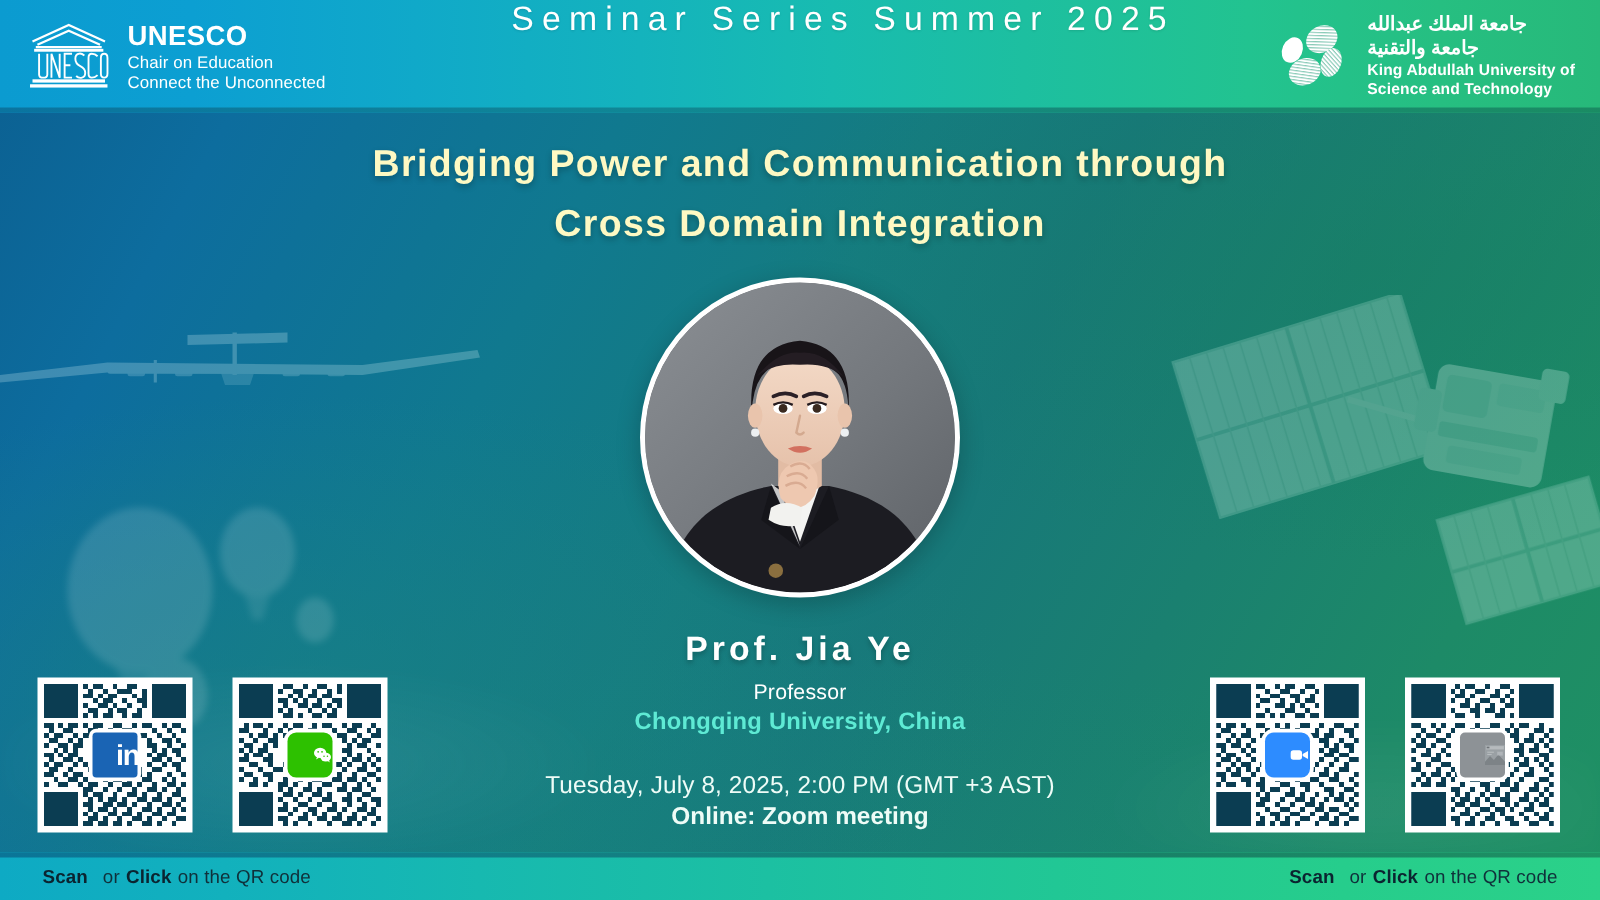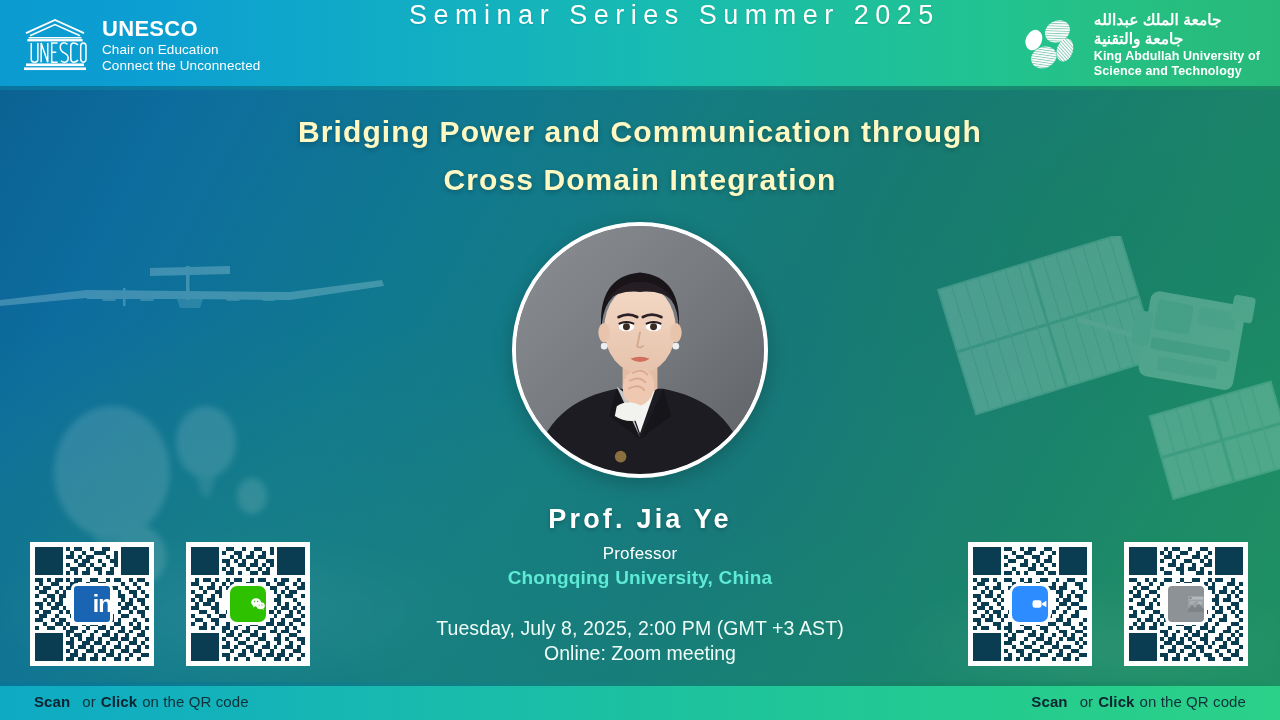--- a/index.html
+++ b/index.html
@@ -194,21 +194,21 @@
     margin-top:28px;
     color:#eefcf7;
     font-size:19.5px;
     font-weight:400;
     letter-spacing:.1px;
   }
   .event-mode {
     margin-top:2px;
     color:#eefcf7;
     font-size:19.5px;
-    font-weight:400;
+    font-weight:700;
   }
 
   
   .qr-group { position:absolute; bottom:54px; display:flex; gap:32px; z-index:6; }
   .qr-left { left:30px; }
   .qr-right { right:32px; }
 
   .qr {
     width:124px; height:124px;
     background:#ffffff;

